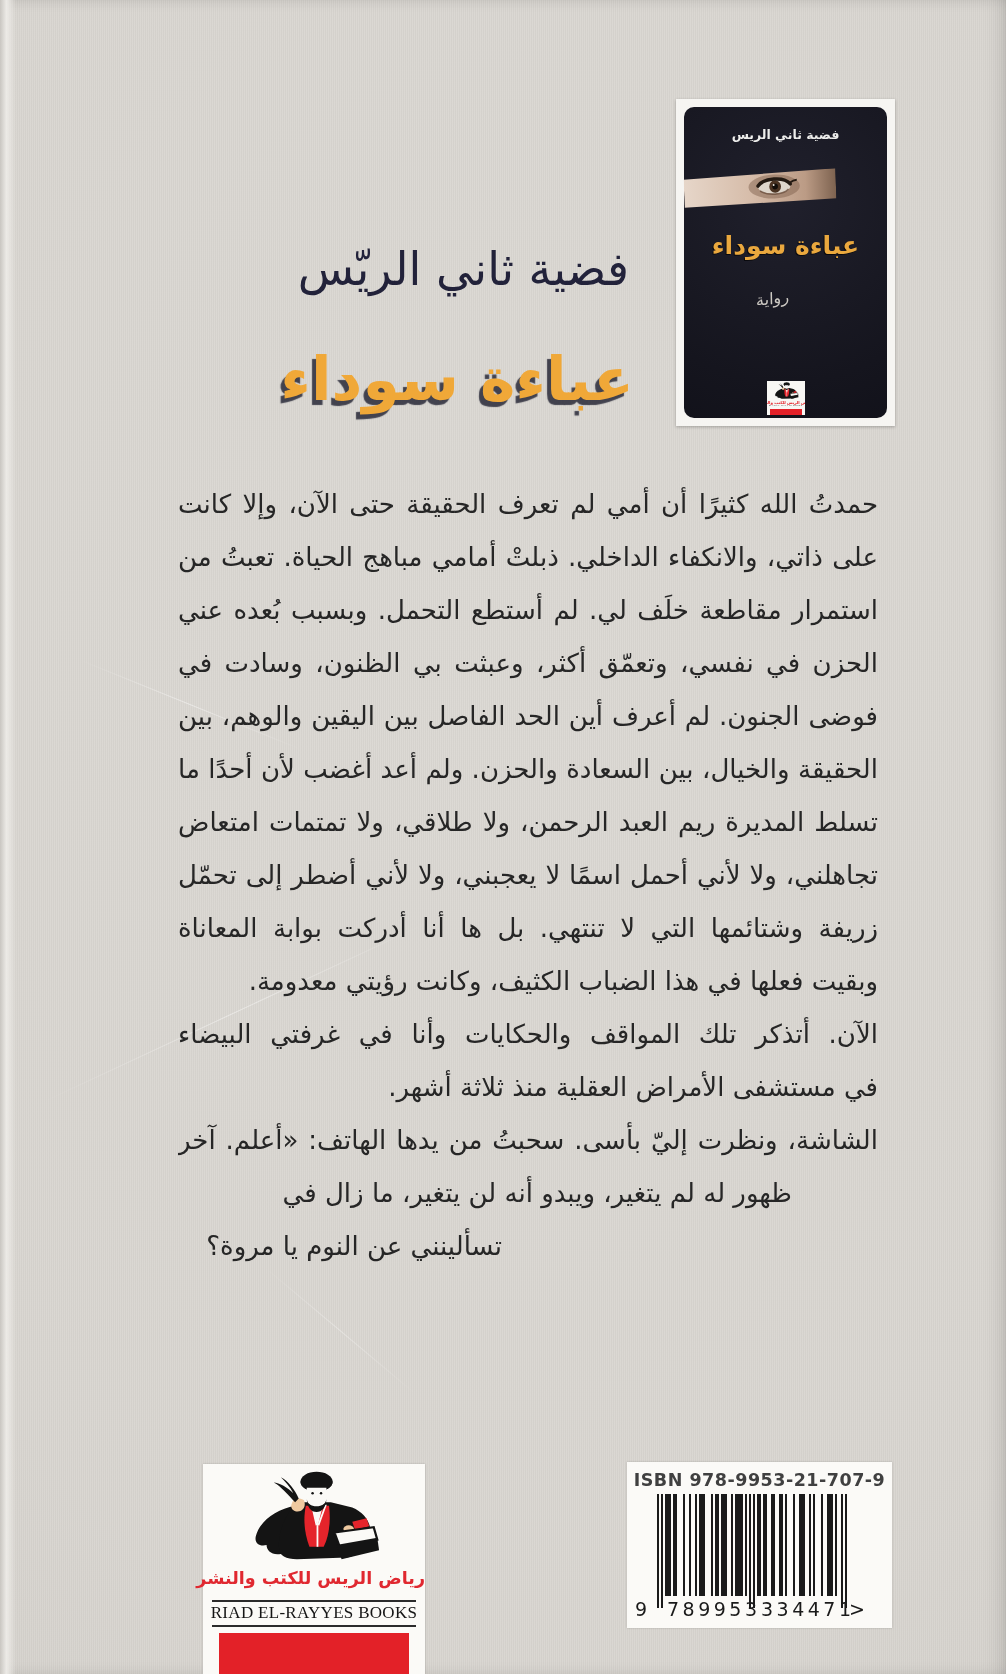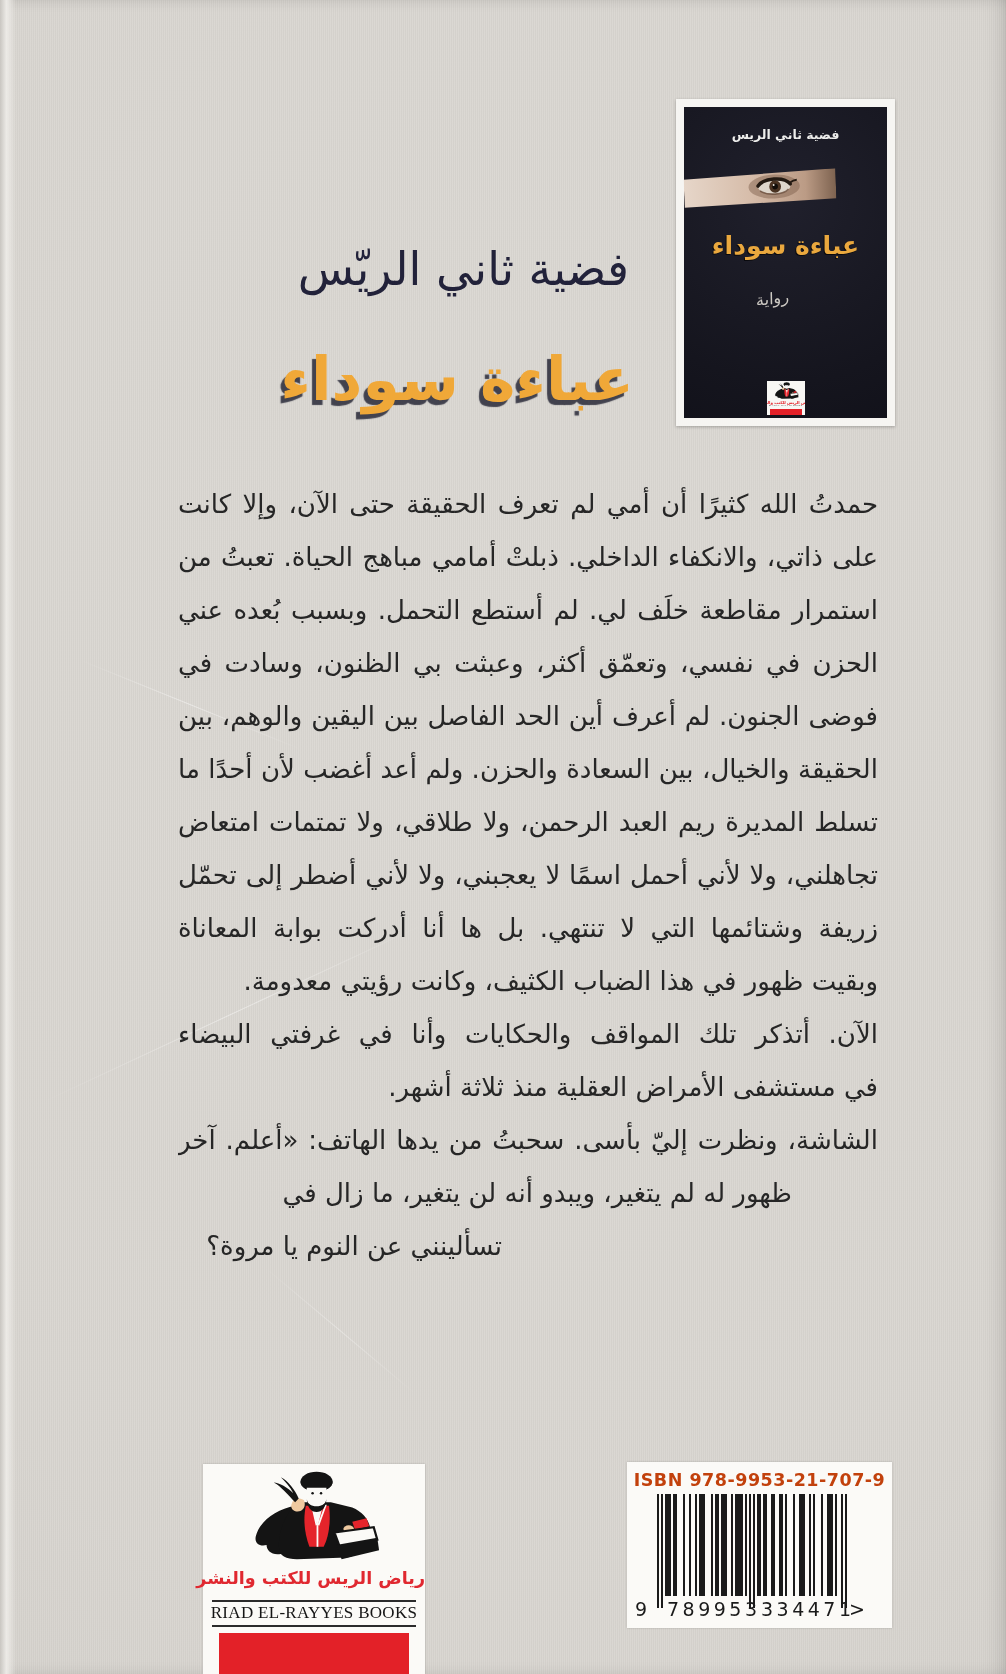--- a/index.html
+++ b/index.html
@@ -18,21 +18,21 @@
   .crease{position:absolute;height:1px;opacity:.55;
     background:linear-gradient(90deg,transparent,rgba(255,255,255,.8),transparent);}
   .c1{left:70px;top:704px;width:240px;transform:rotate(22deg);}
   .c2{left:20px;top:1012px;width:430px;transform:rotate(-25deg);}
   .c3{left:240px;top:1330px;width:200px;transform:rotate(40deg);opacity:.4;}
 
   
   .thumb{position:absolute;left:676px;top:99px;width:219px;height:327px;
     background:#f6f5f2;box-shadow:0 1px 3px rgba(0,0,0,.25);}
   .thumb-cover{position:absolute;left:8px;top:8px;right:8px;bottom:8px;
-    background:radial-gradient(140% 90% at 50% 30%, #20202c 0%, #15151e 65%, #101018 100%);}
+    background:radial-gradient(140% 90% at 50% 30%, #20202c 0%, #15151e 65%, #101018 100%);border-radius:10px;}
   .thumb-author{position:absolute;top:20px;left:0;right:0;text-align:center;
     font-size:12.5px;font-weight:bold;color:#eeeeec;direction:rtl;}
   .eye-strip{position:absolute;left:0;top:64px;width:152px;height:36px;transform:rotate(-2deg);}
   .thumb-title{position:absolute;top:124px;left:0;right:0;text-align:center;
     font-size:25px;font-weight:bold;color:#eaa83e;direction:rtl;
     text-shadow:-1px 1px 0 rgba(0,0,0,.65);}
   .thumb-genre{position:absolute;top:182px;left:0;right:26px;text-align:center;
     font-size:16px;color:#ddd9d2;direction:rtl;opacity:.92;
     transform:skewX(-6deg) rotate(-7deg);}
   .mini-logo{position:absolute;bottom:3px;left:50%;transform:translateX(-50%);
@@ -70,21 +70,21 @@
   .r1{top:136px;} .r2{top:161px;}
   .pub-en{position:absolute;top:139px;left:0;right:0;text-align:center;
     font-family:"Liberation Serif",serif;font-size:17px;letter-spacing:.3px;color:#151515;
     white-space:nowrap;}
   .pub-red{position:absolute;left:16px;top:169px;width:190px;bottom:0;background:#e32128;}
 
   
   .bc-box{position:absolute;left:627px;top:1462px;width:265px;height:166px;
     background:#fbfaf7;box-shadow:0 0 2px rgba(0,0,0,.2);}
   .isbn{position:absolute;top:8px;left:0;right:0;text-align:center;
-    font-size:17.5px;font-weight:600;letter-spacing:.5px;color:#c2410c;white-space:nowrap;}
+    font-size:17.5px;font-weight:600;letter-spacing:.5px;color:#404040;white-space:nowrap;}
   .bars{position:absolute;left:30px;top:32px;fill:#1a1a1a;}
   .bd{position:absolute;top:136px;font-size:19px;color:#1a1a1a;white-space:nowrap;}
   .d9{left:8px;}
   .dl{left:40px;width:88px;text-align:left;letter-spacing:3.5px;}
   .dr{left:134px;width:86px;text-align:center;letter-spacing:3.5px;}
   .dt{left:222px;}
 </style>
 </head>
 <body>
 
@@ -161,21 +161,21 @@
   <div class="synopsis" lang="ar">
       <div class="line just">حمدتُ الله كثيرًا أن أمي لم تعرف الحقيقة حتى الآن، وإلا كانت ردة</div>
       <div class="line just">على ذاتي، والانكفاء الداخلي. ذبلتْ أمامي مباهج الحياة. تعبتُ من</div>
       <div class="line just">استمرار مقاطعة خلَف لي. لم أستطع التحمل. وبسبب بُعده عني نما</div>
       <div class="line just">الحزن في نفسي، وتعمّق أكثر، وعبثت بي الظنون، وسادت في عقلي</div>
       <div class="line just">فوضى الجنون. لم أعرف أين الحد الفاصل بين اليقين والوهم، بين</div>
       <div class="line just">الحقيقة والخيال، بين السعادة والحزن. ولم أعد أغضب لأن أحدًا ما</div>
       <div class="line just">تسلط المديرة ريم العبد الرحمن، ولا طلاقي، ولا تمتمات امتعاض</div>
       <div class="line just">تجاهلني، ولا لأني أحمل اسمًا لا يعجبني، ولا لأني أضطر إلى تحمّل</div>
       <div class="line just">زريفة وشتائمها التي لا تنتهي. بل ها أنا أدركت بوابة المعاناة الحقيقية،</div>
-      <div class="line nat">وبقيت ظهور في هذا الضباب الكثيف، وكانت رؤيتي معدومة.</div>
+      <div class="line nat">وبقيت فعلها في هذا الضباب الكثيف، وكانت رؤيتي معدومة.</div>
       <div class="line just">الآن. أتذكر تلك المواقف والحكايات وأنا في غرفتي البيضاء الصغيرة</div>
       <div class="line nat">في مستشفى الأمراض العقلية منذ ثلاثة أشهر.</div>
       <div class="line just">الشاشة، ونظرت إليّ بأسى. سحبتُ من يدها الهاتف: «أعلم. آخر</div>
       <div class="line nat ind1">ظهور له لم يتغير، ويبدو أنه لن يتغير، ما زال في غيبوبة!!».</div>
       <div class="line nat ind2">تسألينني عن النوم يا مروة؟</div>
     </div>
 
   <div class="pub-box">
     <svg class="scribe" viewBox="0 0 160 112">
         <use href="#scribe" xlink:href="#scribe"></use>

